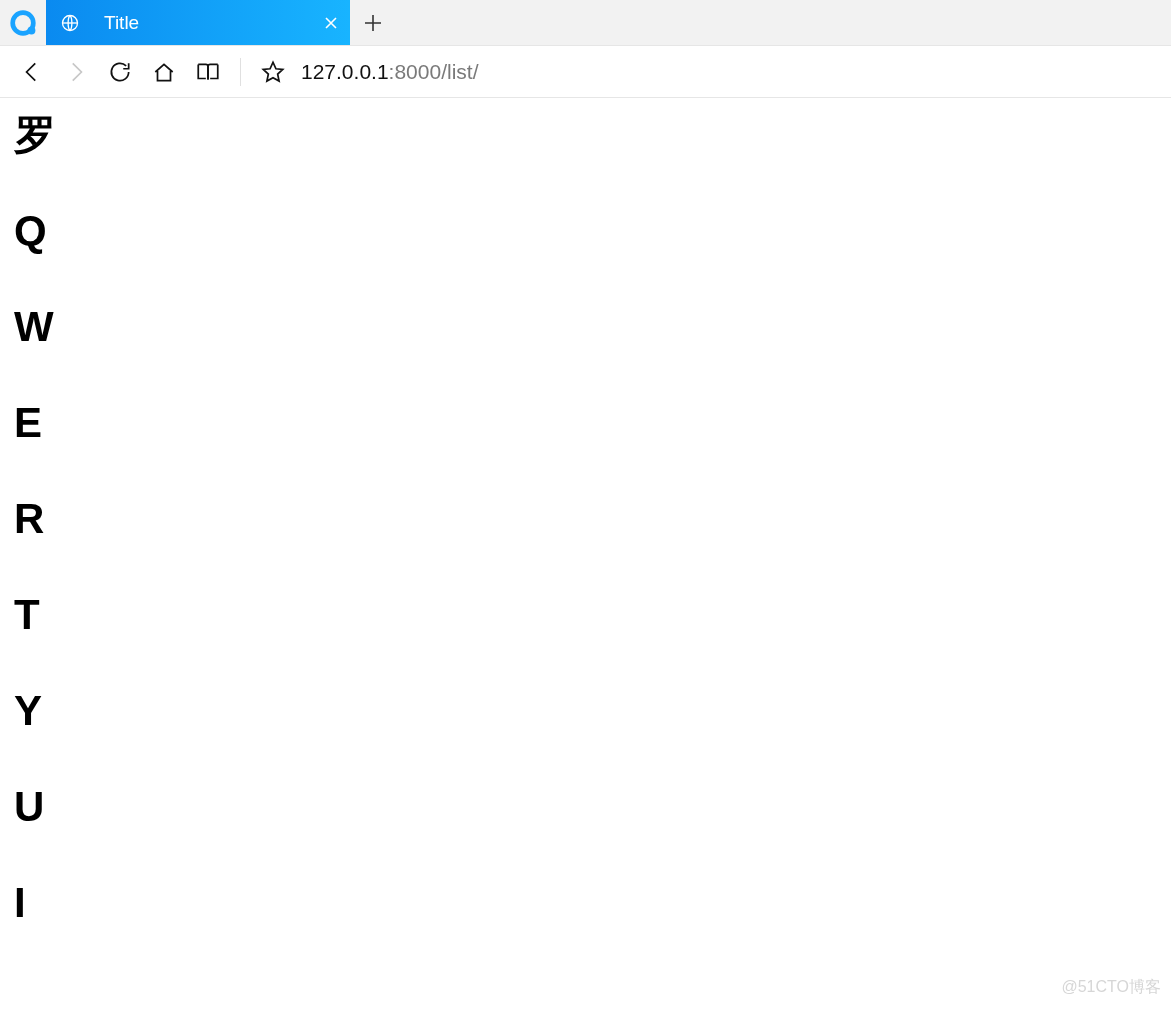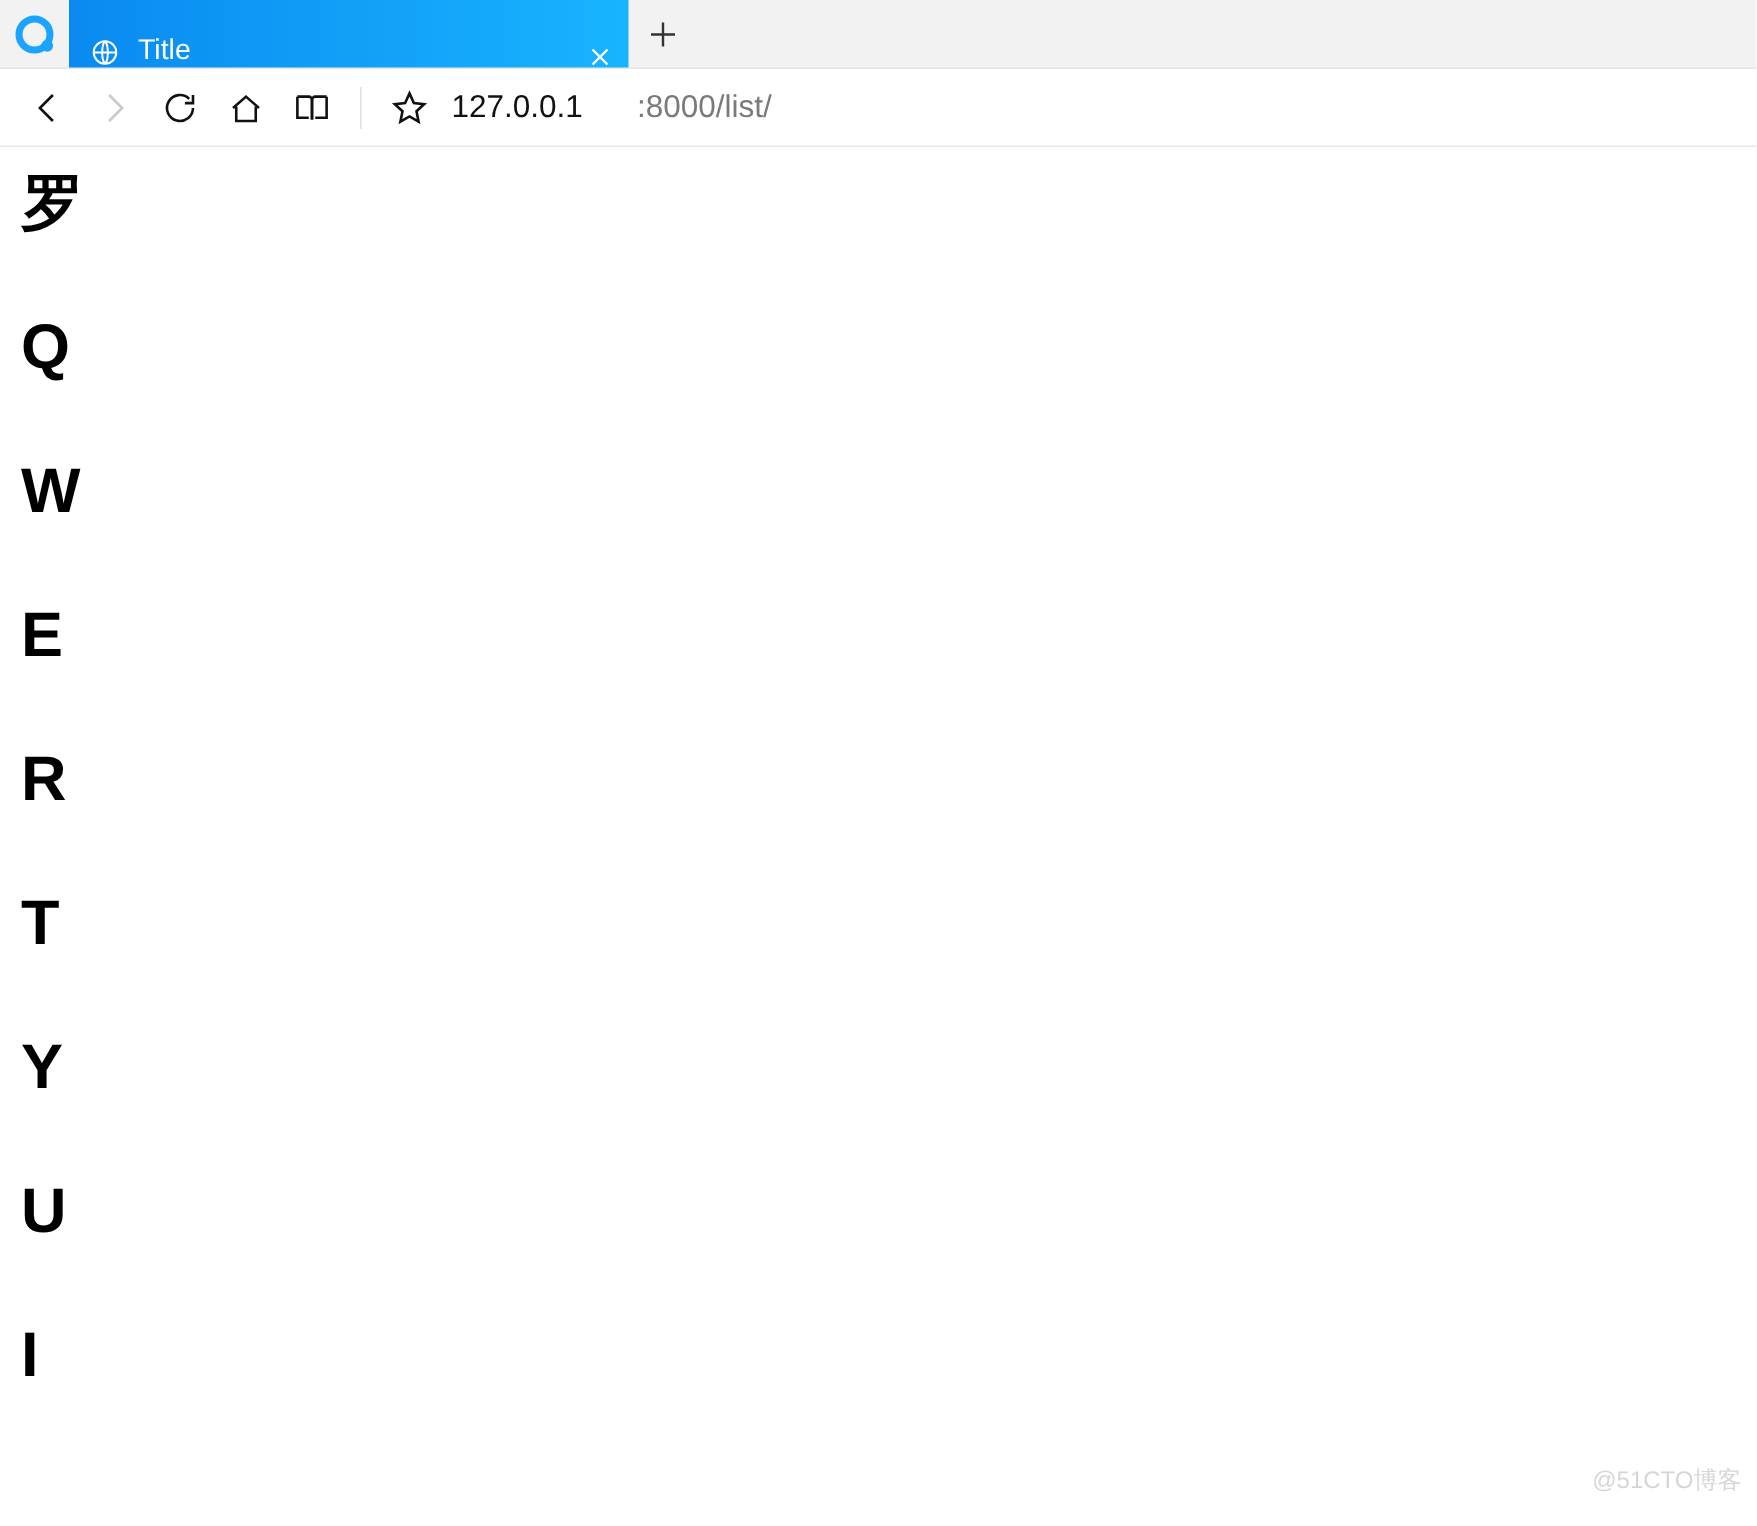--- a/index.html
+++ b/index.html
@@ -4,45 +4,46 @@
   <style>
     * { margin: 0; padding: 0; box-sizing: border-box; }
     html, body { width: 1171px; height: 1017px; font-family: Arial, "Microsoft YaHei", sans-serif; background: #fff; overflow: hidden; }
 
     
     .titlebar { display: flex; align-items: stretch; height: 46px; background: #f2f2f2; border-bottom: 1px solid #e6e6e6; }
     .app-logo { width: 46px; display: flex; align-items: center; justify-content: center; }
     .app-logo svg { width: 30px; height: 30px; }
     .tab {
       position: relative;
-      width: 373px;
+      width: 304px;
       display: flex;
-      align-items: flex-end;
+      align-items: center;
       padding: 0 14px;
       background: linear-gradient(90deg, #0a8af0 0%, #18b4ff 100%);
       color: #fff;
       font-size: 19px;
+      gap: 12px;
     }
     .tab .globe { margin-right: 12px; display: flex; align-items: center; }
     .tab .globe svg { width: 20px; height: 20px; stroke: #fff; }
     .tab .tab-title { flex: 1; white-space: nowrap; overflow: hidden; }
     .tab .close { position: absolute; right: 12px; display: flex; align-items: center; }
     .tab .close svg { width: 14px; height: 14px; stroke: #fff; }
     .newtab { width: 46px; display: flex; align-items: center; justify-content: center; }
     .newtab svg { width: 18px; height: 18px; stroke: #333; }
 
     
     .toolbar { display: flex; align-items: center; height: 52px; padding: 0 10px; border-bottom: 1px solid #e6e6e6; background: #fff; }
     .tbtn { width: 44px; height: 52px; display: flex; align-items: center; justify-content: center; }
     .tbtn svg { width: 26px; height: 26px; stroke: #111; fill: none; stroke-width: 1.6; }
     .tbtn.disabled svg { stroke: #c8c8c8; }
     .sep { width: 1px; height: 28px; background: #e0e0e0; margin: 0 10px; }
     .address { flex: 1; font-size: 21px; color: #111; padding-left: 6px; display: flex; align-items: flex-end; }
     .address .host { color: #111; }
-    .address .path { color: #7a7a7a; margin-left: 36px; }
+    .address .path { color: #7a7a7a; }
 
     
     .page { padding: 16px 14px; }
     .page h1 {
       font-size: 42px;
       font-weight: 700;
       color: #000;
       margin: 0 0 54px 0;
       font-family: Arial, "Microsoft YaHei", sans-serif;
       line-height: 1.0;

